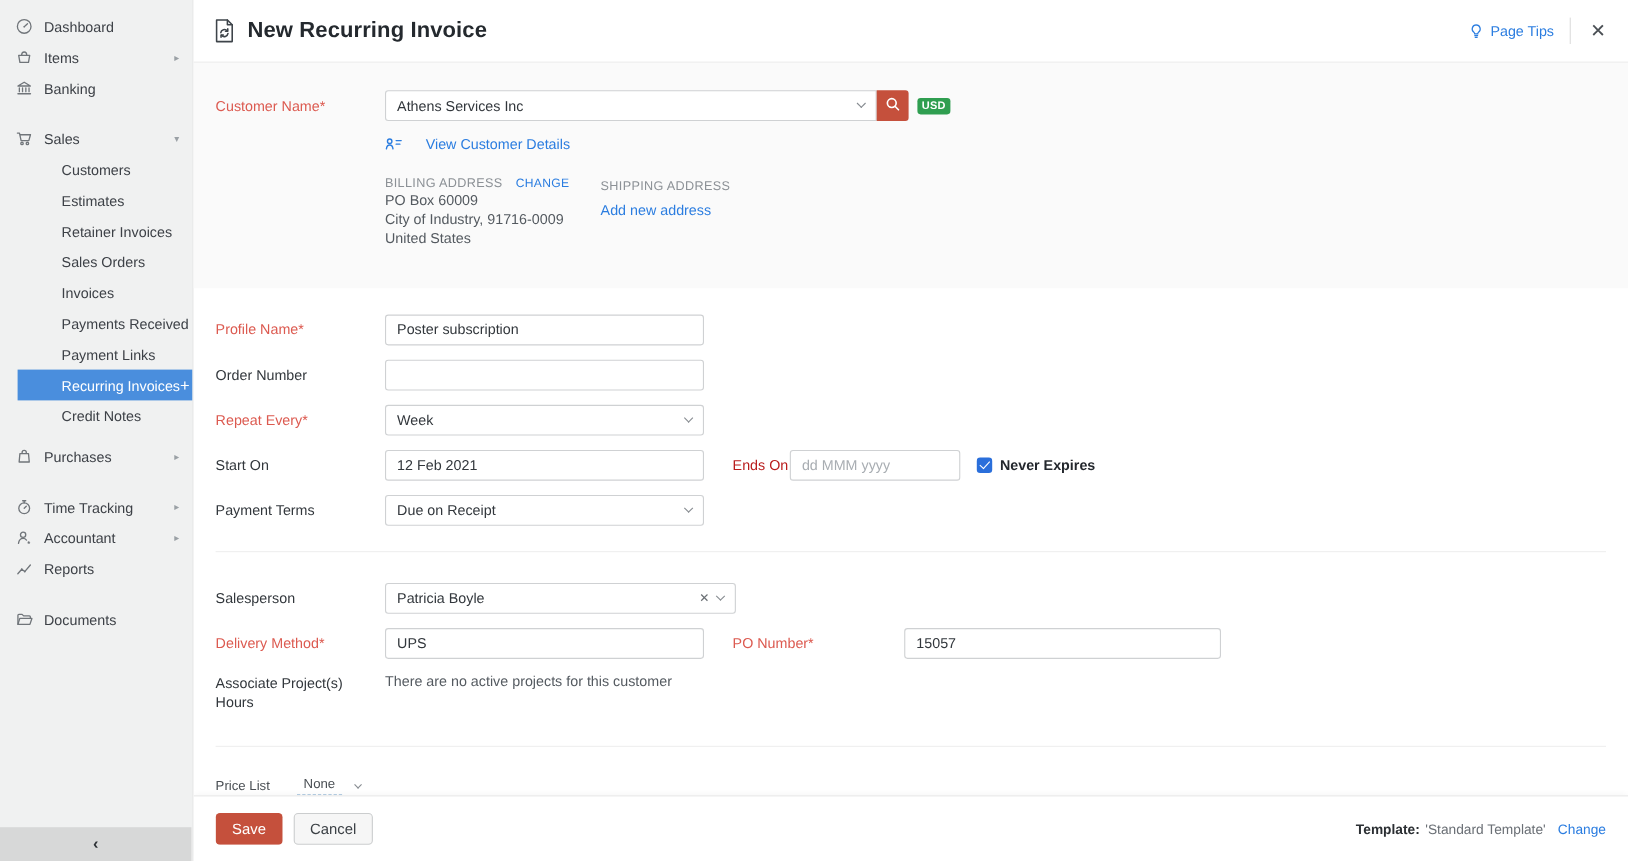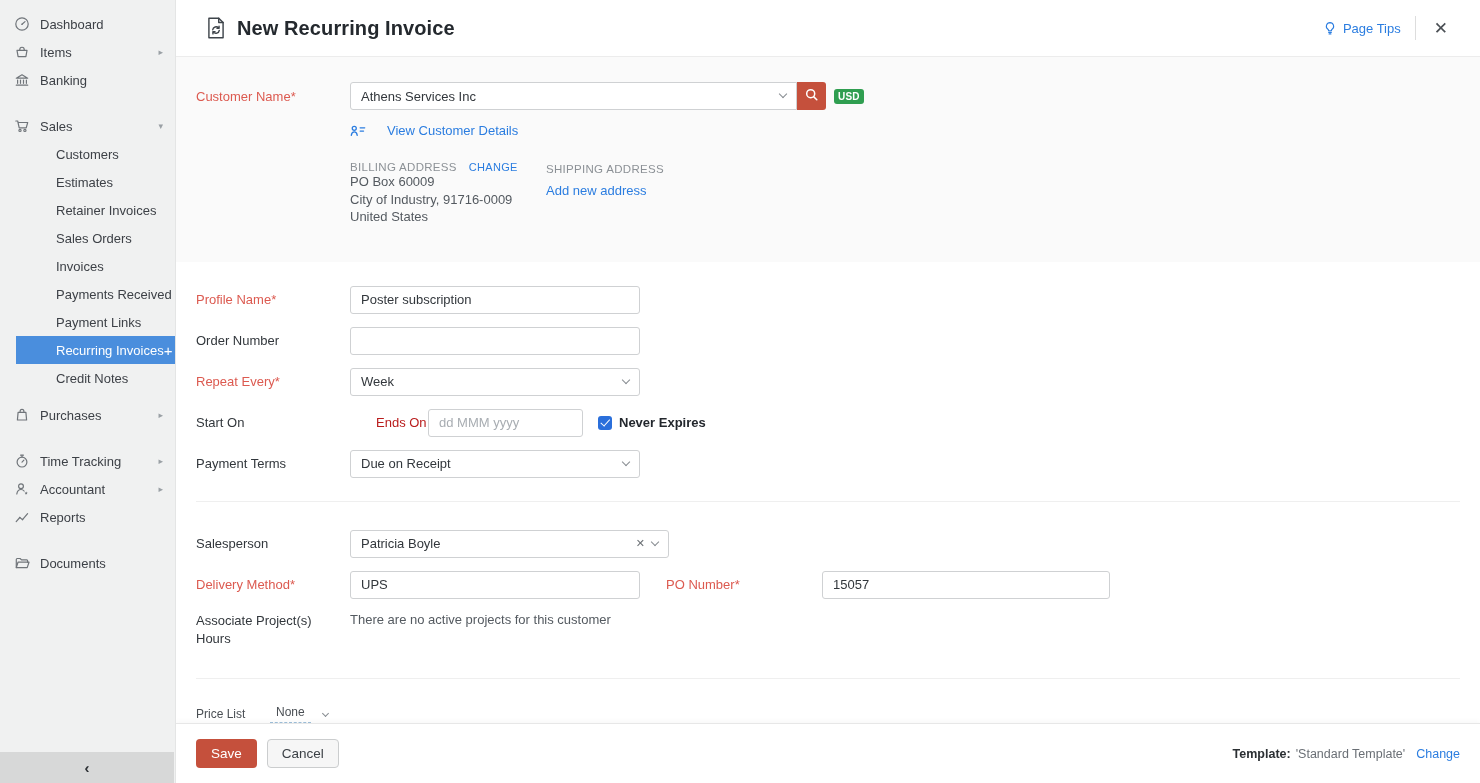--- a/index.html
+++ b/index.html
@@ -34,21 +34,21 @@
   .collapse-bar {
     position:absolute; left:0; right:1px; bottom:0; height:31px; background:#d7d8d8;
     display:flex; align-items:center; justify-content:center; cursor:pointer;
     color:#2e3236; font-size:15px; font-weight:600;
   }
 
   
   .main { position:absolute; left:176px; top:0; right:0; bottom:0; background:#fff; overflow:hidden; }
 
   .topbar {
-    height:57px; display:flex; align-items:center; padding:0 28px;
+    height:57px; display:flex; align-items:center; padding:0 16px;
     border-bottom:1px solid #ececec; background:#fff; position:relative; z-index:2;
   }
   .doc-icon { width:24px; height:24px; color:#3e444a; margin-right:9px; }
   .doc-icon svg { width:100%; height:100%; fill:none; stroke:currentColor; stroke-width:1.3;
                   stroke-linecap:round; stroke-linejoin:round; }
   .page-title { font-size:20px; font-weight:700; color:#24292e; letter-spacing:.1px; }
   .topbar-right { margin-left:auto; display:flex; align-items:center; gap:14px; }
   .page-tips { display:flex; align-items:center; gap:6px; color:#2b7de0; font-size:13px; cursor:pointer; }
   .bulb { width:14px; height:14px; }
   .bulb svg { width:100%; height:100%; fill:none; stroke:#2b7de0; stroke-width:1.1; stroke-linecap:round; }
@@ -339,20 +339,21 @@
       <div class="row frow">
         <span class="lbl req">Repeat Every*</span>
         <div class="sel w290">
           <span>Week</span>
           <span class="chev"></span>
         </div>
       </div>
 
       <div class="row frow">
         <span class="lbl">Start On</span>
+        <input class="inp w290" value="12 Feb 2021" style="">
         <span class="inline-lbl">Ends On</span>
         <input class="inp w155" placeholder="dd MMM yyyy" style="">
         <span class="cb"></span>
         <span class="cb-label">Never Expires</span>
       </div>
 
       <div class="row frow">
         <span class="lbl">Payment Terms</span>
         <div class="sel w290">
           <span>Due on Receipt</span>

